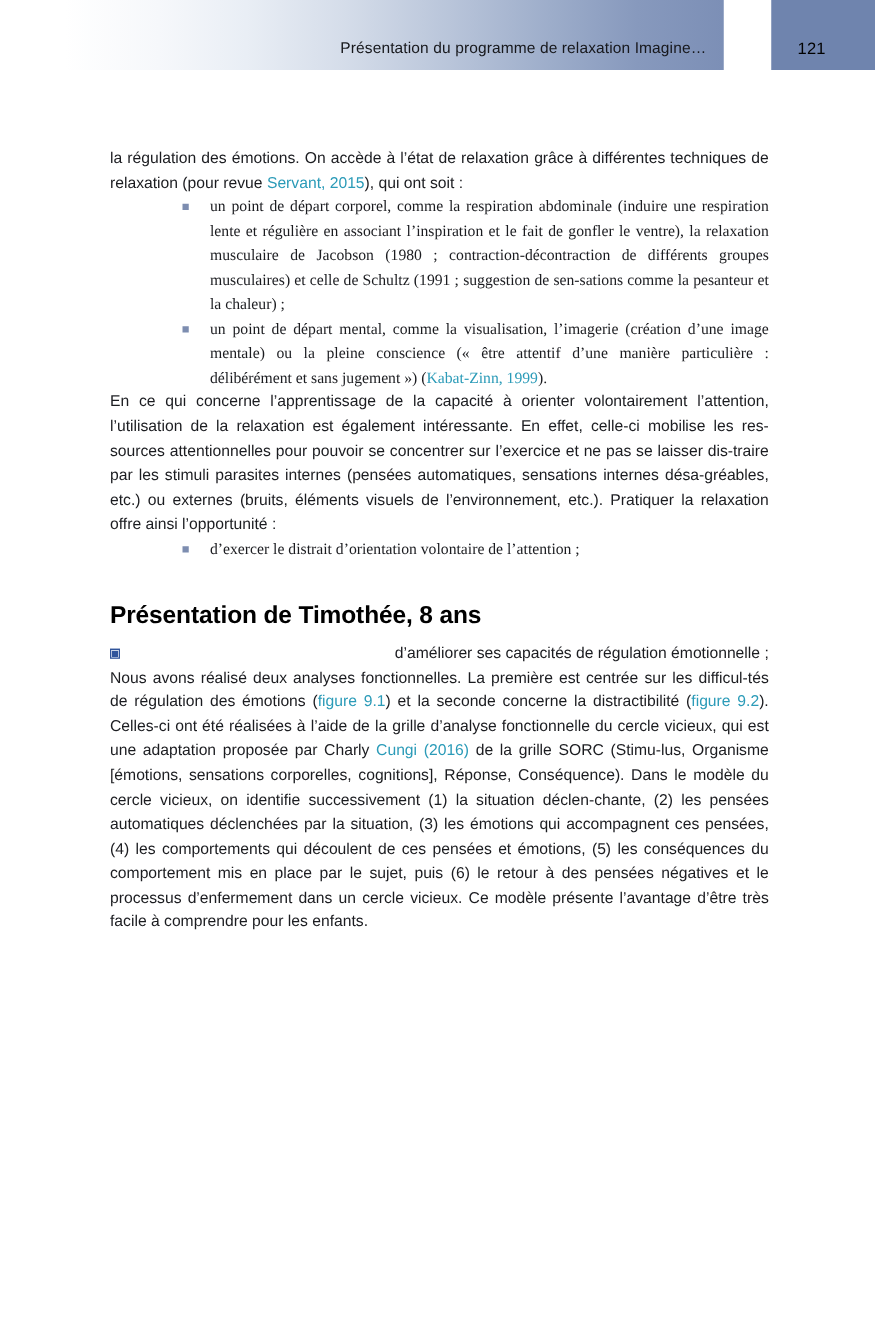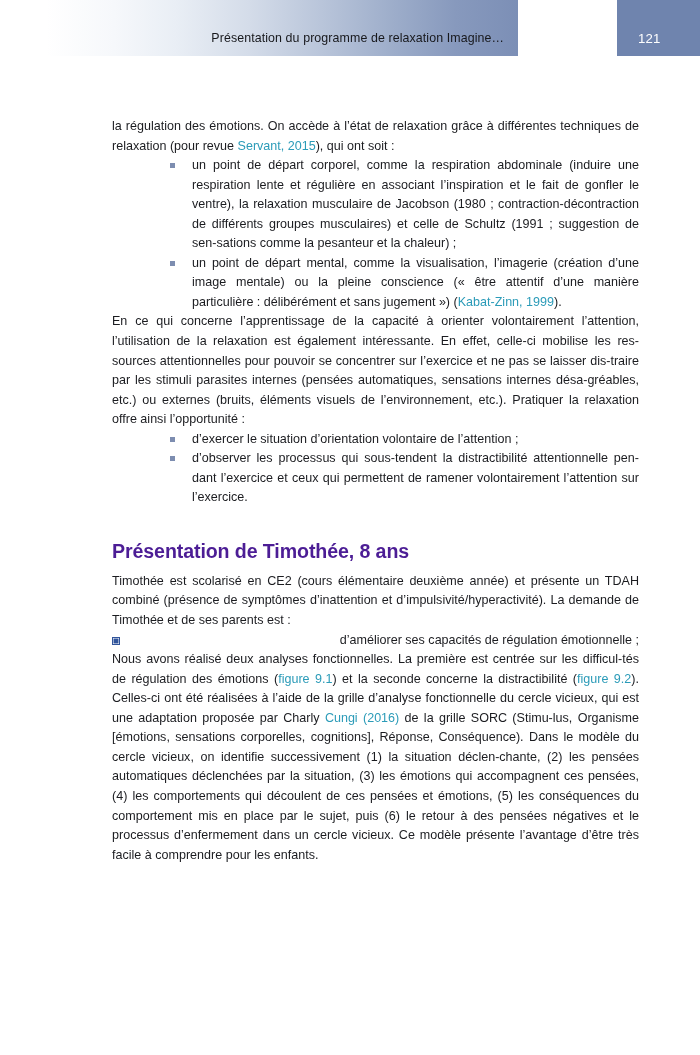--- a/index.html
+++ b/index.html
@@ -22,21 +22,21 @@
     position: absolute;
     top: 0;
     left: 0;
     width: 700px;
     height: 56px;
   }
   .header-band {
     position: absolute;
     top: 0;
     left: 0;
-    width: 518px;
+    width: 579px;
     height: 56px;
     background: linear-gradient(to right,
         #ffffff 0%,
         #ffffff 9%,
         #f6f8fb 22%,
         #e9eef5 34%,
         #d4dce9 48%,
         #b9c5da 62%,
         #9dadca 76%,
         #8799bd 88%,
@@ -57,31 +57,30 @@
     left: 617px;
     width: 83px;
     height: 56px;
     background: #6f84ae;
   }
   .header-pagenum {
     position: absolute;
     left: 21px;
     bottom: 10px;
     font-size: 13.2px;
-    color: #ffffff;
+    color: #000000;
     letter-spacing: 0.2px;
   }
 
   
   .content {
     position: absolute;
     top: 117px;
     left: 88px;
     width: 527px;
-    margin-left: 24px;
   }
 
   p.body,
   li.body {
     margin: 0;
     font-size: 12.55px;
     line-height: 19.55px;
     text-align: justify;
     text-justify: inter-word;
     hyphens: manual;
@@ -100,20 +99,21 @@
   
   ul.sq-small {
     list-style: none;
     margin: 0;
     padding: 0 0 0 57px;
   }
   ul.sq-small > li {
     position: relative;
     padding-left: 23px;
     margin: 0;
+    font-family: Liberation Serif, serif;
   }
   ul.sq-small > li::before {
     content: "";
     position: absolute;
     left: 1px;
     top: 7px;
     width: 5px;
     height: 5px;
     background: #7d8db0;
   }
@@ -142,21 +142,21 @@
     outline: 1px solid #31559b;
     outline-offset: -1px;
   }
 
   
   h2.section-title {
     margin: 0;
     font-size: 19.6px;
     line-height: 26px;
     font-weight: bold;
-    color: #4c1d95;
+    color: #000000;
     letter-spacing: -0.1px;
   }
 
   .gap-before-heading { height: 30px; }
   .gap-after-heading  { height: 8px; }
 </style>
 </head>
 <body>
 
 <div class="page-header">
@@ -173,32 +173,30 @@
   <p class="body"><span>la régulation des émotions. On accède à l’état de relaxation grâce à différentes techniques de relaxation (pour revue </span><a class="ref" href="#">Servant, 2015</a><span>), qui ont soit :</span></p>
 
   <ul class="sq-small">
     <li class="body"><span>un point de départ corporel, comme la respiration abdominale (induire une respiration lente et régulière en associant l’inspiration et le fait de gonfler le ventre), la relaxation musculaire de Jacobson (1980 ; contraction-décontraction de différents groupes musculaires) et celle de Schultz (1991 ; suggestion de sen-sations comme la pesanteur et la chaleur) ;</span></li>
     <li class="body"><span>un point de départ mental, comme la visualisation, l’imagerie (création d’une image mentale) ou la pleine conscience (« être attentif d’une manière particulière : délibérément et sans jugement ») (</span><a class="ref" href="#">Kabat-Zinn, 1999</a><span>).</span></li>
   </ul>
 
   <p class="body">En ce qui concerne l’apprentissage de la capacité à orienter volontairement l’attention, l’utilisation de la relaxation est également intéressante. En effet, celle-ci mobilise les res-sources attentionnelles pour pouvoir se concentrer sur l’exercice et ne pas se laisser dis-traire par les stimuli parasites internes (pensées automatiques, sensations internes désa-gréables, etc.) ou externes (bruits, éléments visuels de l’environnement, etc.). Pratiquer la relaxation offre ainsi l’opportunité :</p>
 
   <ul class="sq-small">
-    <li class="body"><span>d’exercer le situation d’orientation volontaire de l’attention ;</span></li>
-    <li class="body"><span>d’observer les processus qui sous-tendent la distractibilité attentionnelle pen-dant l’exercice et ceux qui permettent de ramener volontairement l’attention sur l’exercice.</span></li>
+    <li class="body"><span>d’exercer le distrait d’orientation volontaire de l’attention ;</span></li>
   </ul>
 
 
   <div class="gap-before-heading"></div>
 
   <h2 class="section-title">Présentation de Timothée, 8 ans</h2>
 
   <div class="gap-after-heading"></div>
 
-  <p class="body">Timothée est scolarisé en CE2 (cours élémentaire deuxième année) et présente un TDAH combiné (présence de symptômes d’inattention et d’impulsivité/hyperactivité). La demande de Timothée et de ses parents est :</p>
 
   <ul class="sq-big">
     <li class="body"><span>d’améliorer ses capacités de régulation émotionnelle ;</span></li>
   </ul>
 
   <p class="body"><span>Nous avons réalisé deux analyses fonctionnelles. La première est centrée sur les difficul-tés de régulation des émotions (</span><a class="ref" href="#">figure 9.1</a><span>) et la seconde concerne la distractibilité (</span><a class="ref" href="#">figure 9.2</a><span>). Celles-ci ont été réalisées à l’aide de la grille d’analyse fonctionnelle du cercle vicieux, qui est une adaptation proposée par Charly </span><a class="ref" href="#">Cungi (2016)</a><span> de la grille SORC (Stimu-lus, Organisme [émotions, sensations corporelles, cognitions], Réponse, Conséquence). Dans le modèle du cercle vicieux, on identifie successivement (1) la situation déclen-chante, (2) les pensées automatiques déclenchées par la situation, (3) les émotions qui accompagnent ces pensées, (4) les comportements qui découlent de ces pensées et émotions, (5) les conséquences du comportement mis en place par le sujet, puis (6) le retour à des pensées négatives et le processus d’enfermement dans un cercle vicieux. Ce modèle présente l’avantage d’être très facile à comprendre pour les enfants.</span></p>
 
 </div>
 
 </body></html>

